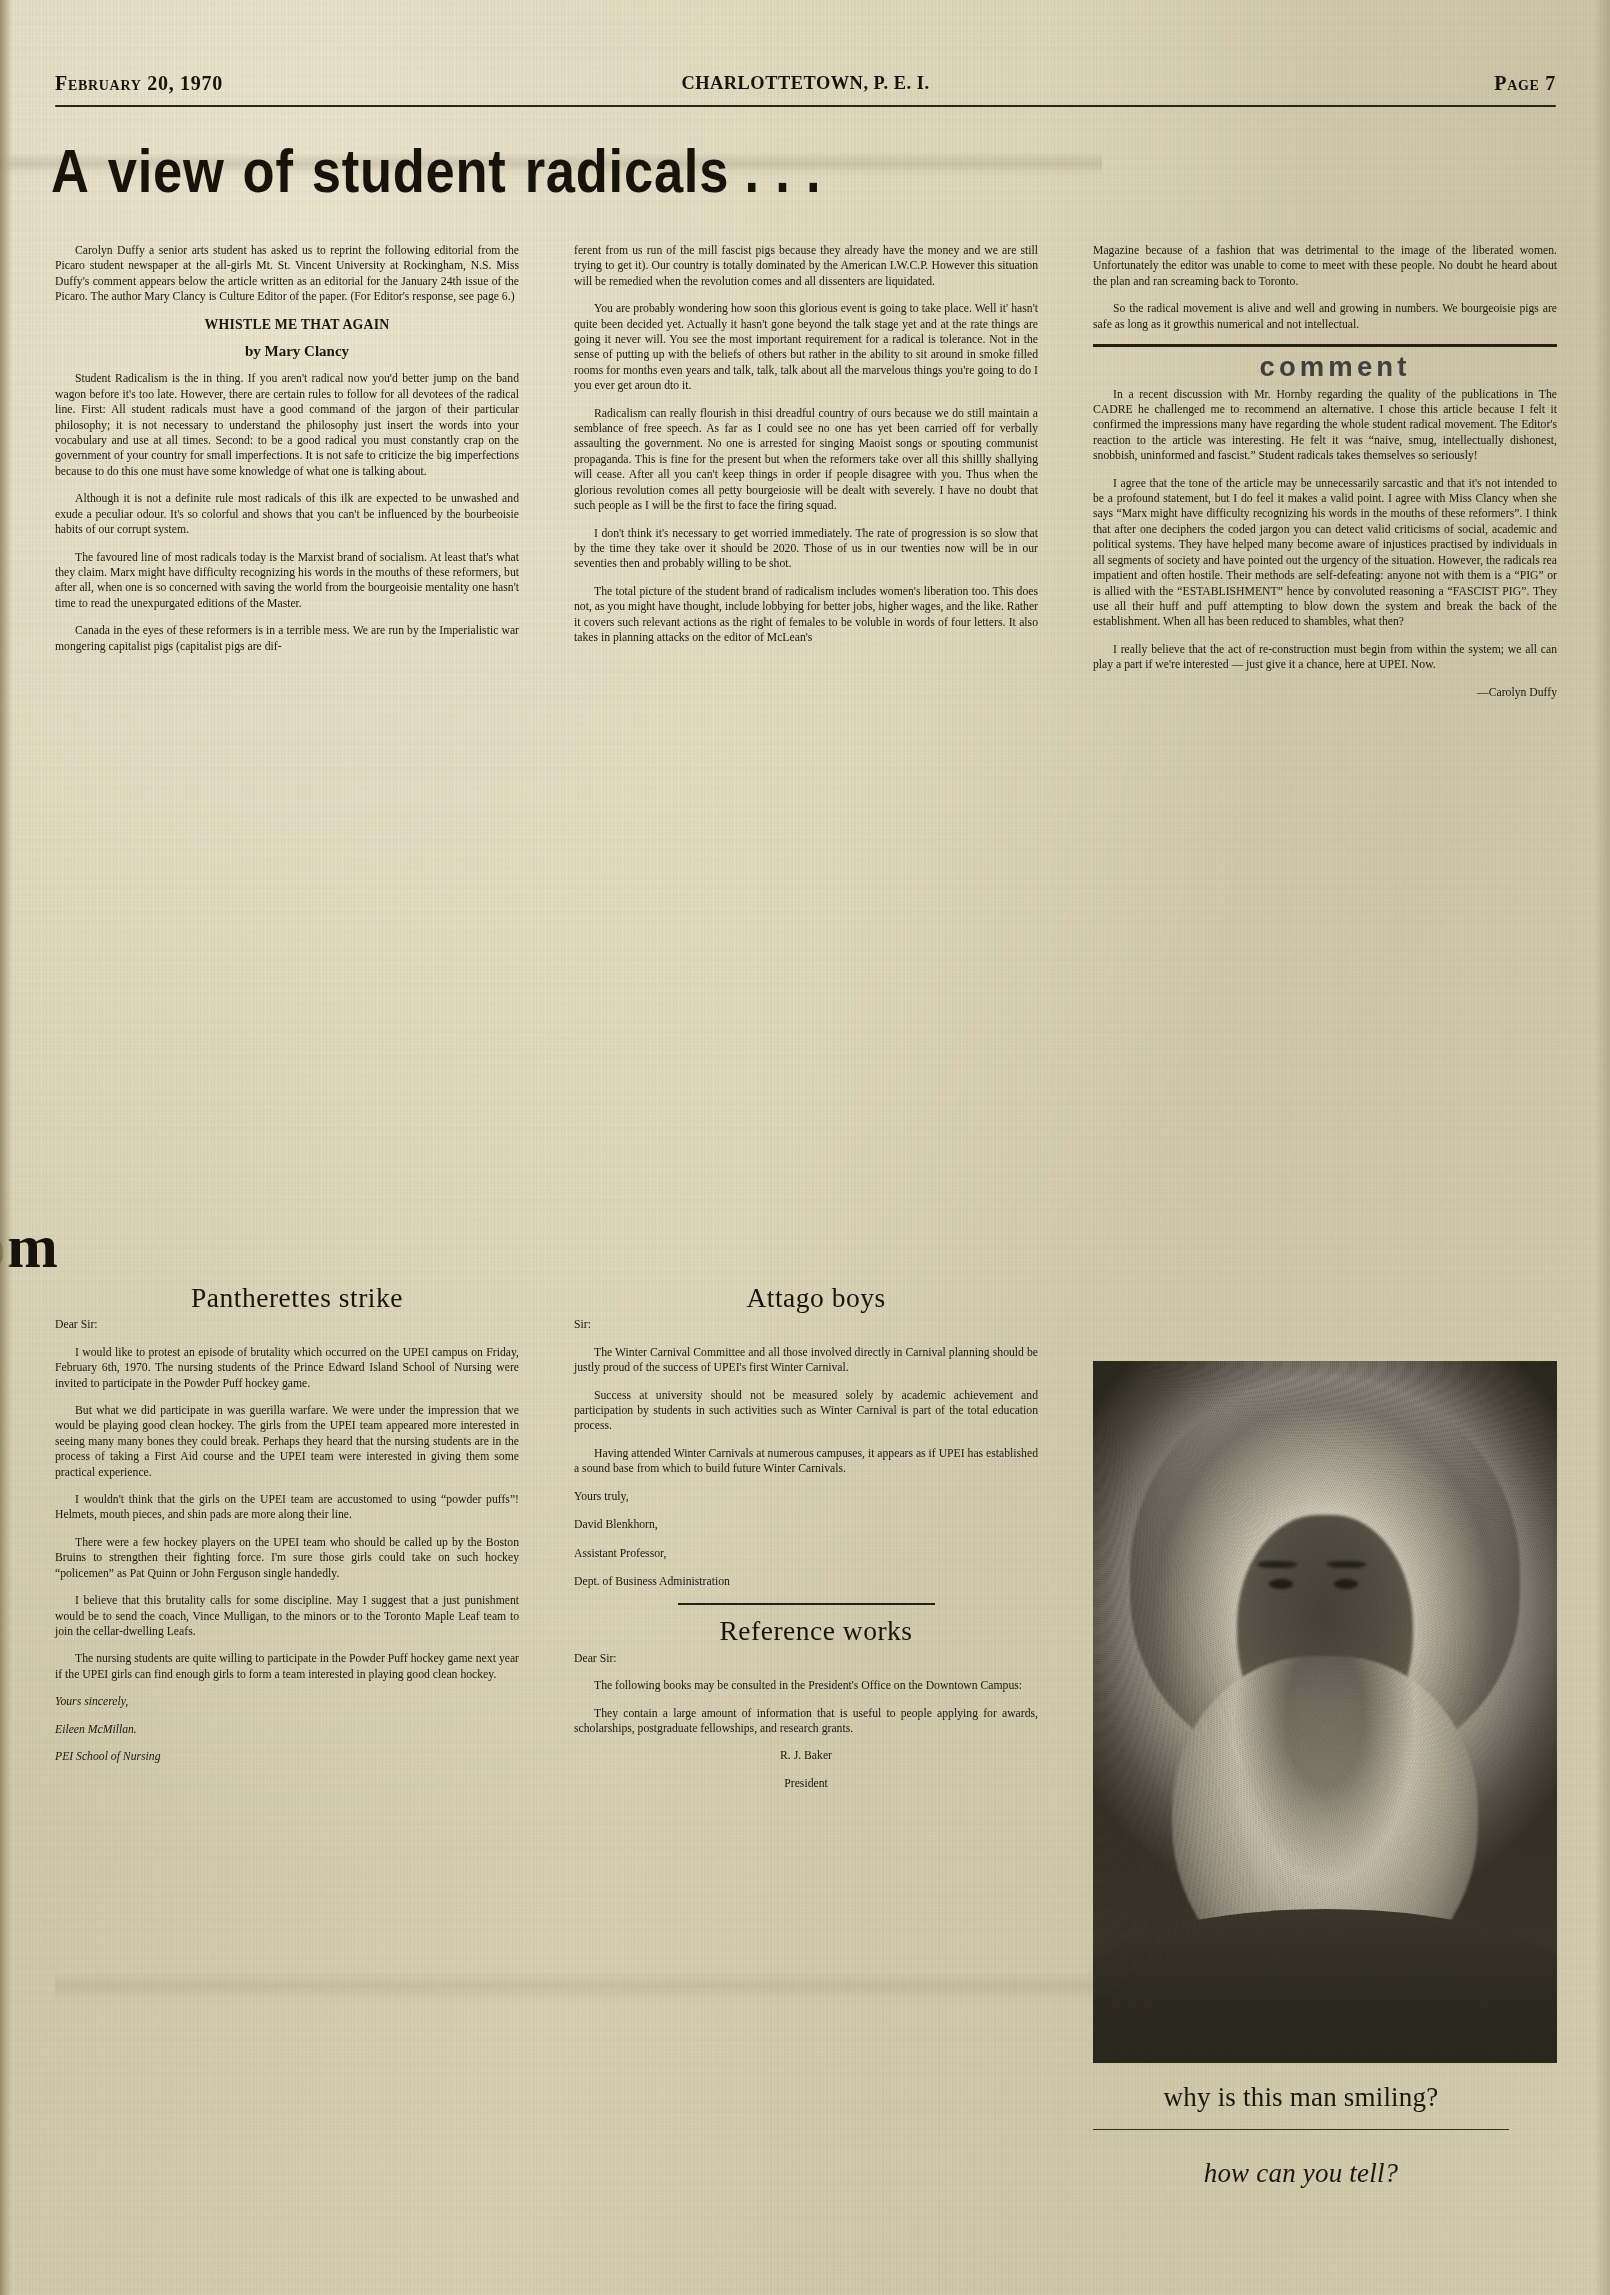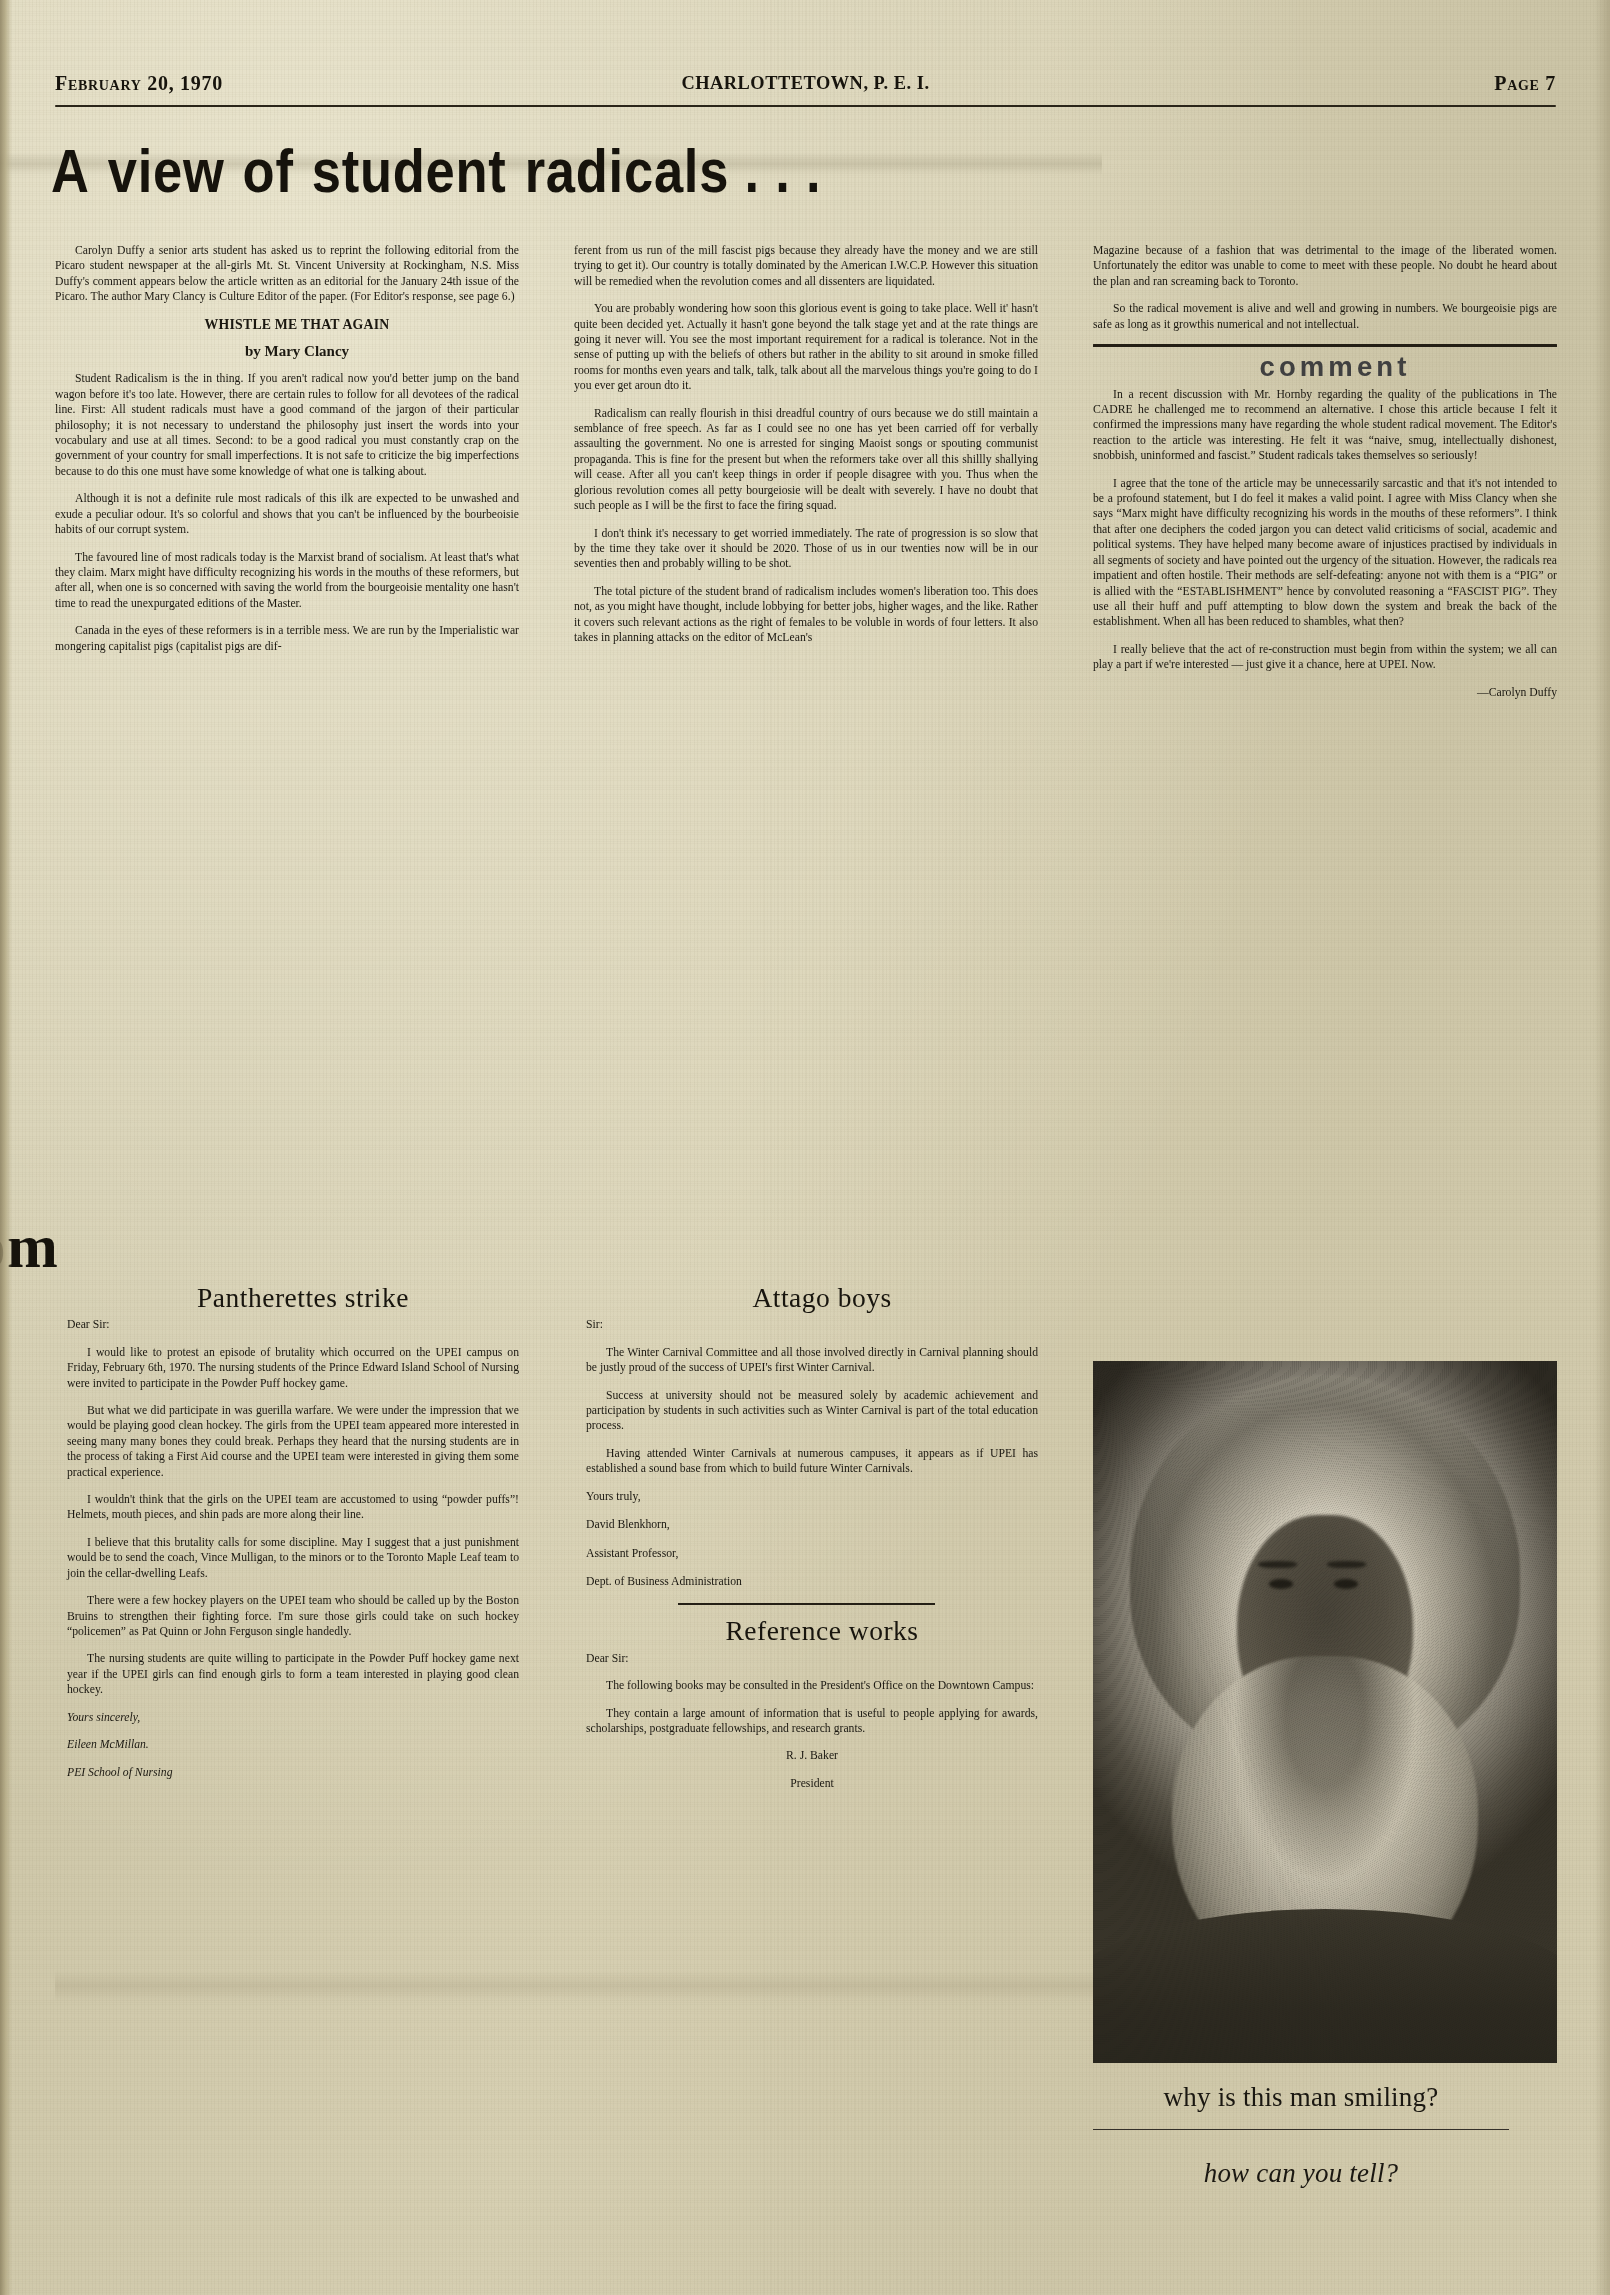--- a/index.html
+++ b/index.html
@@ -138,21 +138,21 @@
   .lettercols{
     position:absolute; left:55px; top:1290px; width:1501px;
   }
   .lcol{
     position:absolute; top:0; width:464px;
     font-size:11.7px; line-height:15.4px; color:#1b1811;
     text-align:justify; font-family:"Liberation Serif", serif;
   }
   .lcol.l1{left:0;}
   .lcol.l2{left:519px;}
-  .lcol p{margin:0 0 12px 12px; text-indent:20px;}
+  .lcol p{margin:0 0 12px 0; text-indent:20px;}
   .lettertitle{
     font-family:"Liberation Serif", serif;
     font-size:27.5px; font-weight:400; letter-spacing:0.5px;
     text-align:center; color:#18150e; margin:0 0 15.6px 0; text-indent:0;
   }
   .salut{text-indent:0 !important; margin-bottom:12px;}
   .closing{
     text-indent:0 !important; margin-left:216px; margin-bottom:0; line-height:15.6px;font-style:italic;
   }
   .closing2{
@@ -303,22 +303,22 @@
   </div>
 
   <div class="lettercols">
 
     <div class="lcol l1">
       <p class="lettertitle">Pantherettes strike</p>
       <p class="salut">Dear Sir:</p>
       <p>I would like to protest an episode of brutality which occurred on the UPEI campus on Friday, February 6th, 1970. The nursing students of the Prince Edward Island School of Nursing were invited to participate in the Powder Puff hockey game.</p>
       <p>But what we did participate in was guerilla warfare. We were under the impression that we would be playing good clean hockey. The girls from the UPEI team appeared more interested in seeing many many bones they could break. Perhaps they heard that the nursing students are in the process of taking a First Aid course and the UPEI team were interested in giving them some practical experience.</p>
       <p>I wouldn't think that the girls on the UPEI team are accustomed to using “powder puffs”! Helmets, mouth pieces, and shin pads are more along their line.</p>
+      <p>There were a few hockey players on the UPEI team who should be called up by the Boston Bruins to strengthen their fighting force. I'm sure those girls could take on such hockey “policemen” as Pat Quinn or John Ferguson single handedly.</p>
       <p>I believe that this brutality calls for some discipline. May I suggest that a just punishment would be to send the coach, Vince Mulligan, to the minors or to the Toronto Maple Leaf team to join the cellar-dwelling Leafs.</p>
-      <p>There were a few hockey players on the UPEI team who should be called up by the Boston Bruins to strengthen their fighting force. I'm sure those girls could take on such hockey “policemen” as Pat Quinn or John Ferguson single handedly.</p>
       <p>The nursing students are quite willing to participate in the Powder Puff hockey game next year if the UPEI girls can find enough girls to form a team interested in playing good clean hockey.</p>
       <p class="closing">Yours sincerely,</p>
       <p class="closing">Eileen McMillan.</p>
       <p class="closing">PEI School of Nursing</p>
     </div>
 
     <div class="lcol l2">
       <p class="lettertitle">Attago boys</p>
       <p class="salut">Sir:</p>
       <p>The Winter Carnival Committee and all those involved directly in Carnival planning should be justly proud of the success of UPEI's first Winter Carnival.</p>

